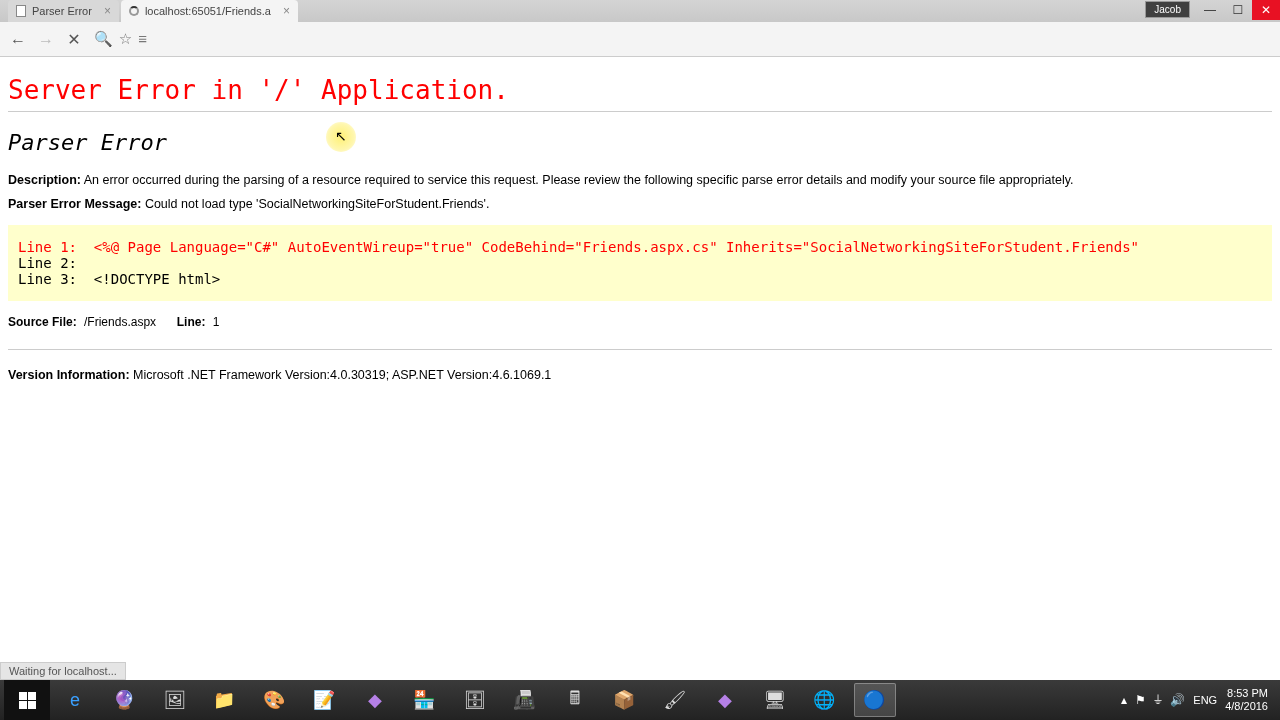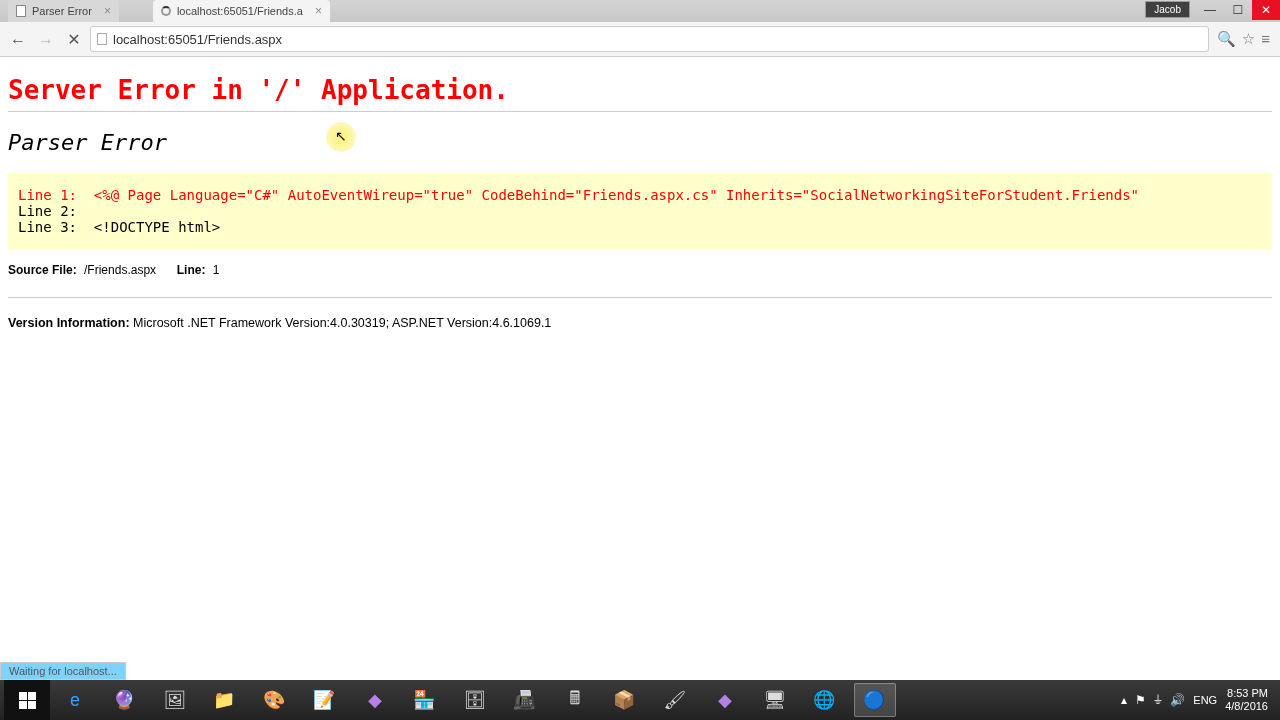--- a/index.html
+++ b/index.html
@@ -29,21 +29,21 @@
   height: 22px;
   padding: 0 8px;
   margin-right: 2px;
   font-size: 11px;
   color: #444;
   border-top-left-radius: 4px;
   border-top-right-radius: 4px;
   position: relative;
 }
 .tab.inactive { background: #d8d8d8; }
-.tab.active { background: #f4f4f4; margin-left: 32px; }
+.tab.active { background: #f4f4f4; }
 .tab .file-icon {
   width: 10px; height: 12px;
   border: 1px solid #888;
   background: #fff;
   display: inline-block;
 }
 .tab .loading-icon {
   width: 10px; height: 10px;
   border: 2px solid #999;
   border-top-color: #333;
@@ -118,21 +118,21 @@
 .right-icons span { color: #777; font-size: 15px; cursor: pointer; }
 
 .content {
   padding: 8px;
   font-family: Verdana, Arial, sans-serif;
 }
 h1.server-error {
   color: red;
   font-family: Consolas, "Lucida Console", monospace;
   font-size: 26px;
-  font-weight: bold;
+  font-weight: normal;
   margin: 10px 0 4px 0;
 }
 hr {
   border: none;
   border-top: 1px solid #ccc;
   margin: 6px 0 18px 0;
 }
 h2.parser-error {
   font-style: italic;
   font-family: Consolas, "Lucida Console", monospace;
@@ -177,21 +177,21 @@
   left: 335px; top: 128px;
   font-size: 14px;
   color: #000;
   pointer-events: none;
 }
 
 .status-bar-browser {
   position: absolute;
   bottom: 40px;
   left: 0;
-  background: #7dd3fc;
+  background: #e5e5e5;
   border: 1px solid #ccc;
   font-size: 11px;
   color: #555;
   padding: 2px 8px;
 }
 
 .taskbar {
   position: absolute;
   bottom: 0; left: 0; right: 0;
   height: 40px;
@@ -252,38 +252,42 @@
   <div class="user-badge">Jacob</div>
   <div class="win-controls">
     <div class="win-btn">—</div>
     <div class="win-btn">☐</div>
     <div class="win-btn close">✕</div>
   </div>
   <div class="nav-bar">
     <div class="nav-btn">←</div>
     <div class="nav-btn disabled">→</div>
     <div class="nav-btn">✕</div>
-    <div class="url-bar">
-      <span class="page-icon"></span>
-      <span>localhost:65051/Friends.aspx</span>
-    </div>
     <div class="right-icons">
       <span>🔍</span>
       <span>☆</span>
       <span>≡</span>
     </div>
   </div>
 </div>
 
 <div class="content">
   <h1 class="server-error">Server Error in '/' Application.</h1>
   <hr>
   <h2 class="parser-error">Parser Error</h2>
 
-
+  <p class="line">
+    <b>Description:</b>
+    <span>An error occurred during the parsing of a resource required to service this request. Please review the following specific parse error details and modify your source file appropriately.</span>
+  </p>
+
+  <p class="line">
+    <b>Parser Error Message:</b>
+    <span>Could not load type 'SocialNetworkingSiteForStudent.Friends'.</span>
+  </p>
 
 
   <div class="code-block"><span class="code-line-hl">Line 1:  &lt;%@ Page Language="C#" AutoEventWireup="true" CodeBehind="Friends.aspx.cs" Inherits="SocialNetworkingSiteForStudent.Friends"</span>
 <span>Line 2:  </span>
 <span>Line 3:  &lt;!DOCTYPE html&gt;</span></div>
 
   <p class="src-line">
     <b>Source File:</b>
     <span>/Friends.aspx</span>
     <span class="gap"></span>

